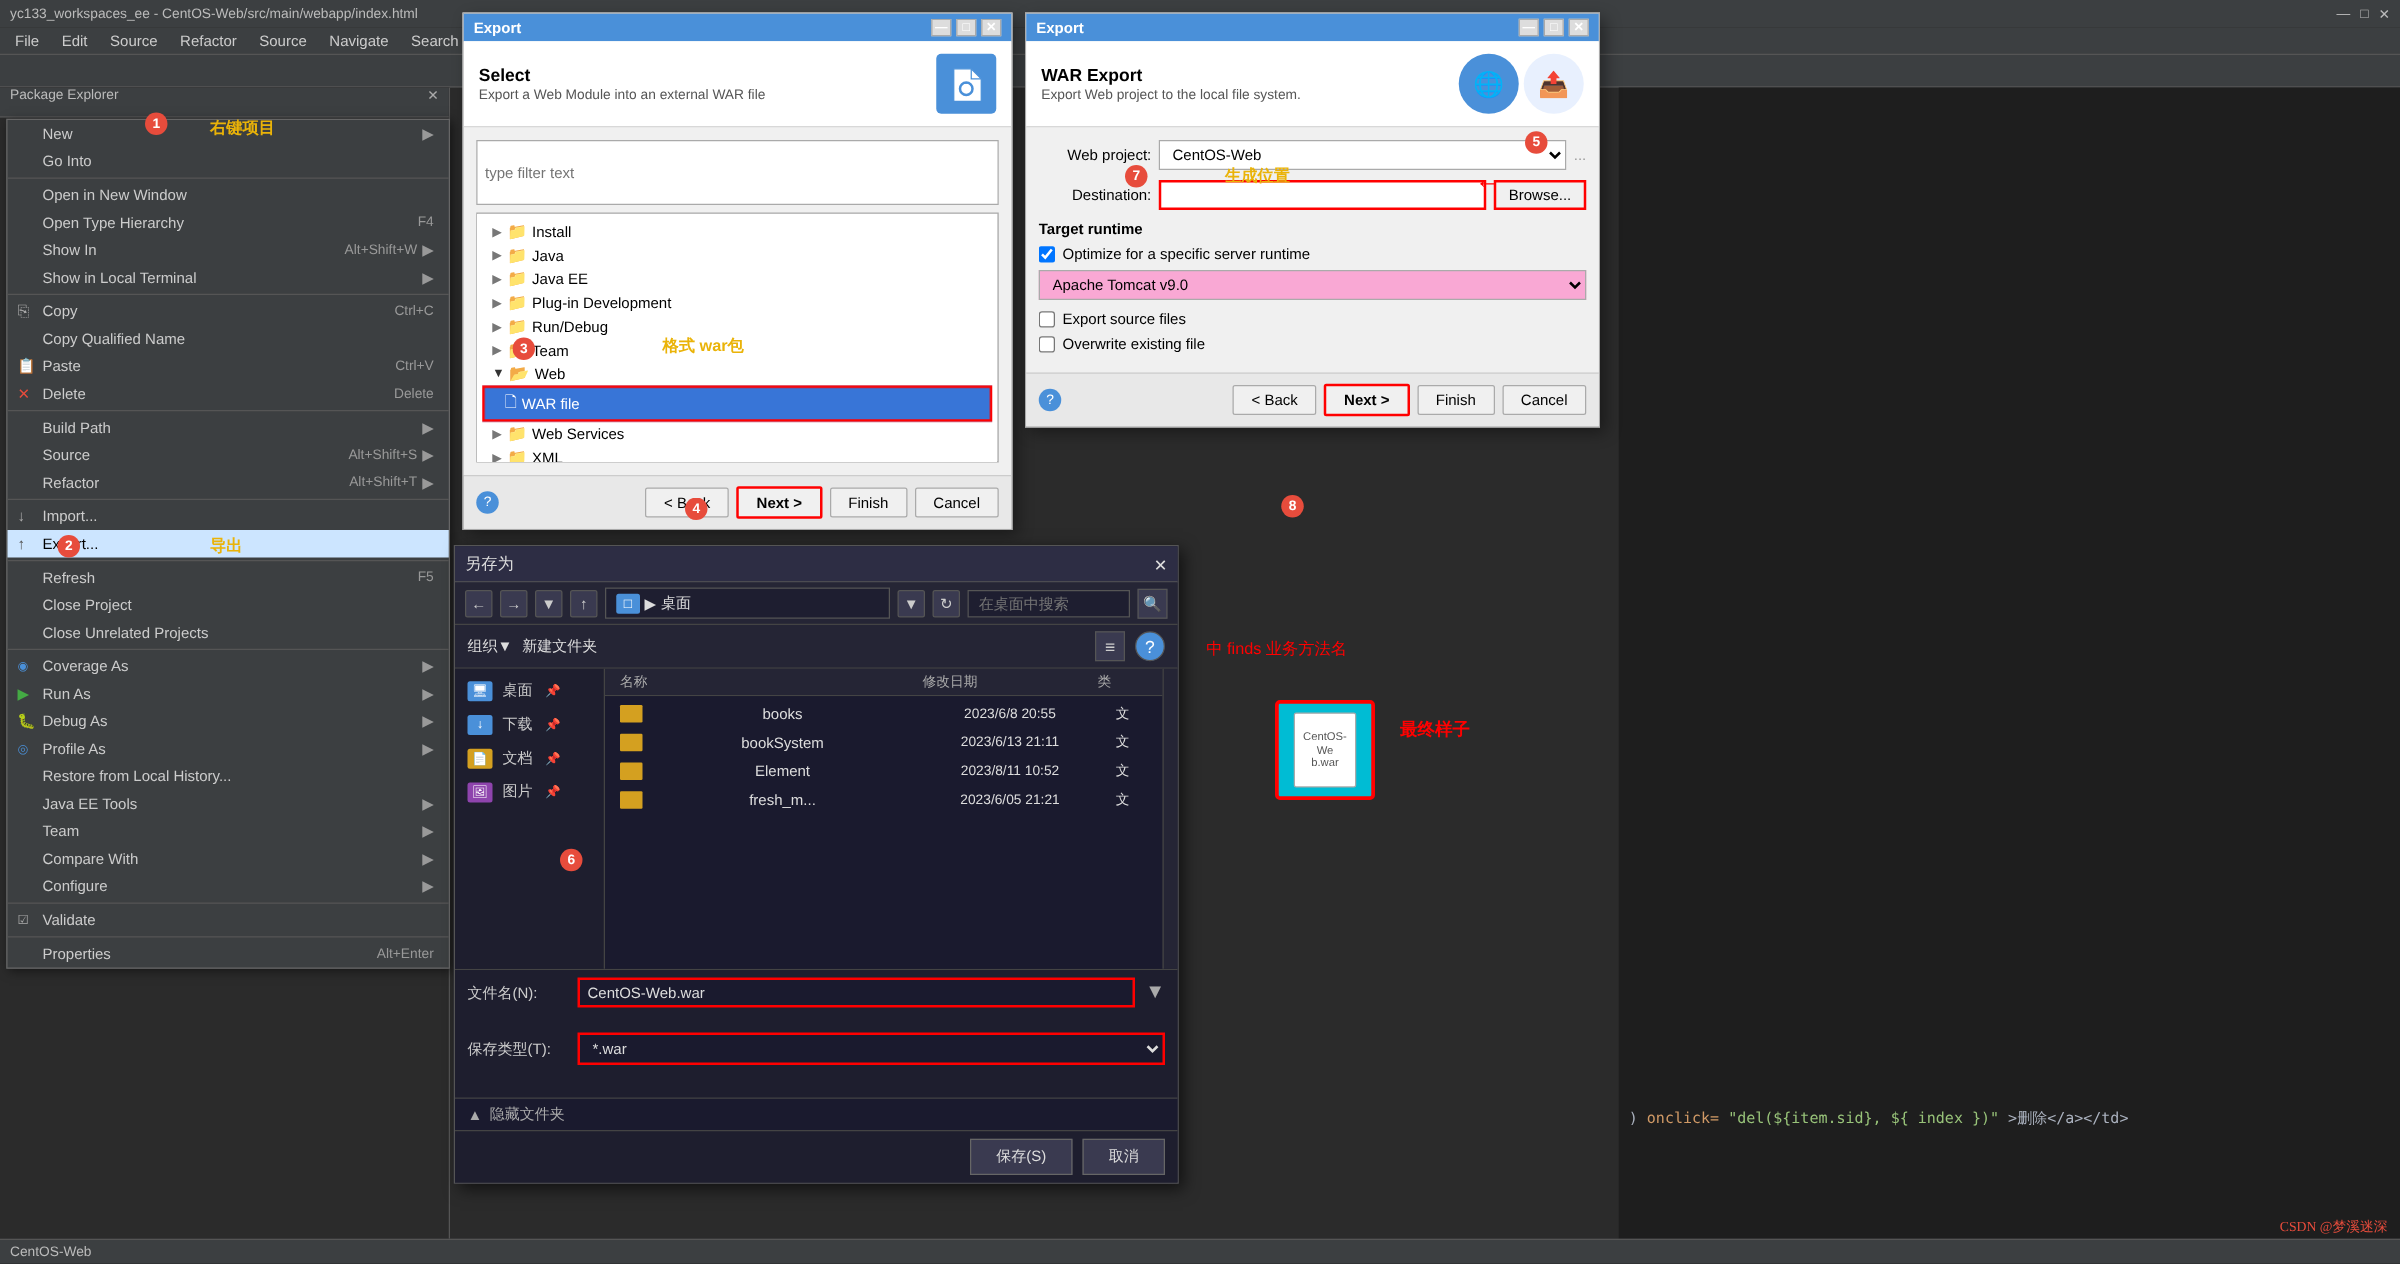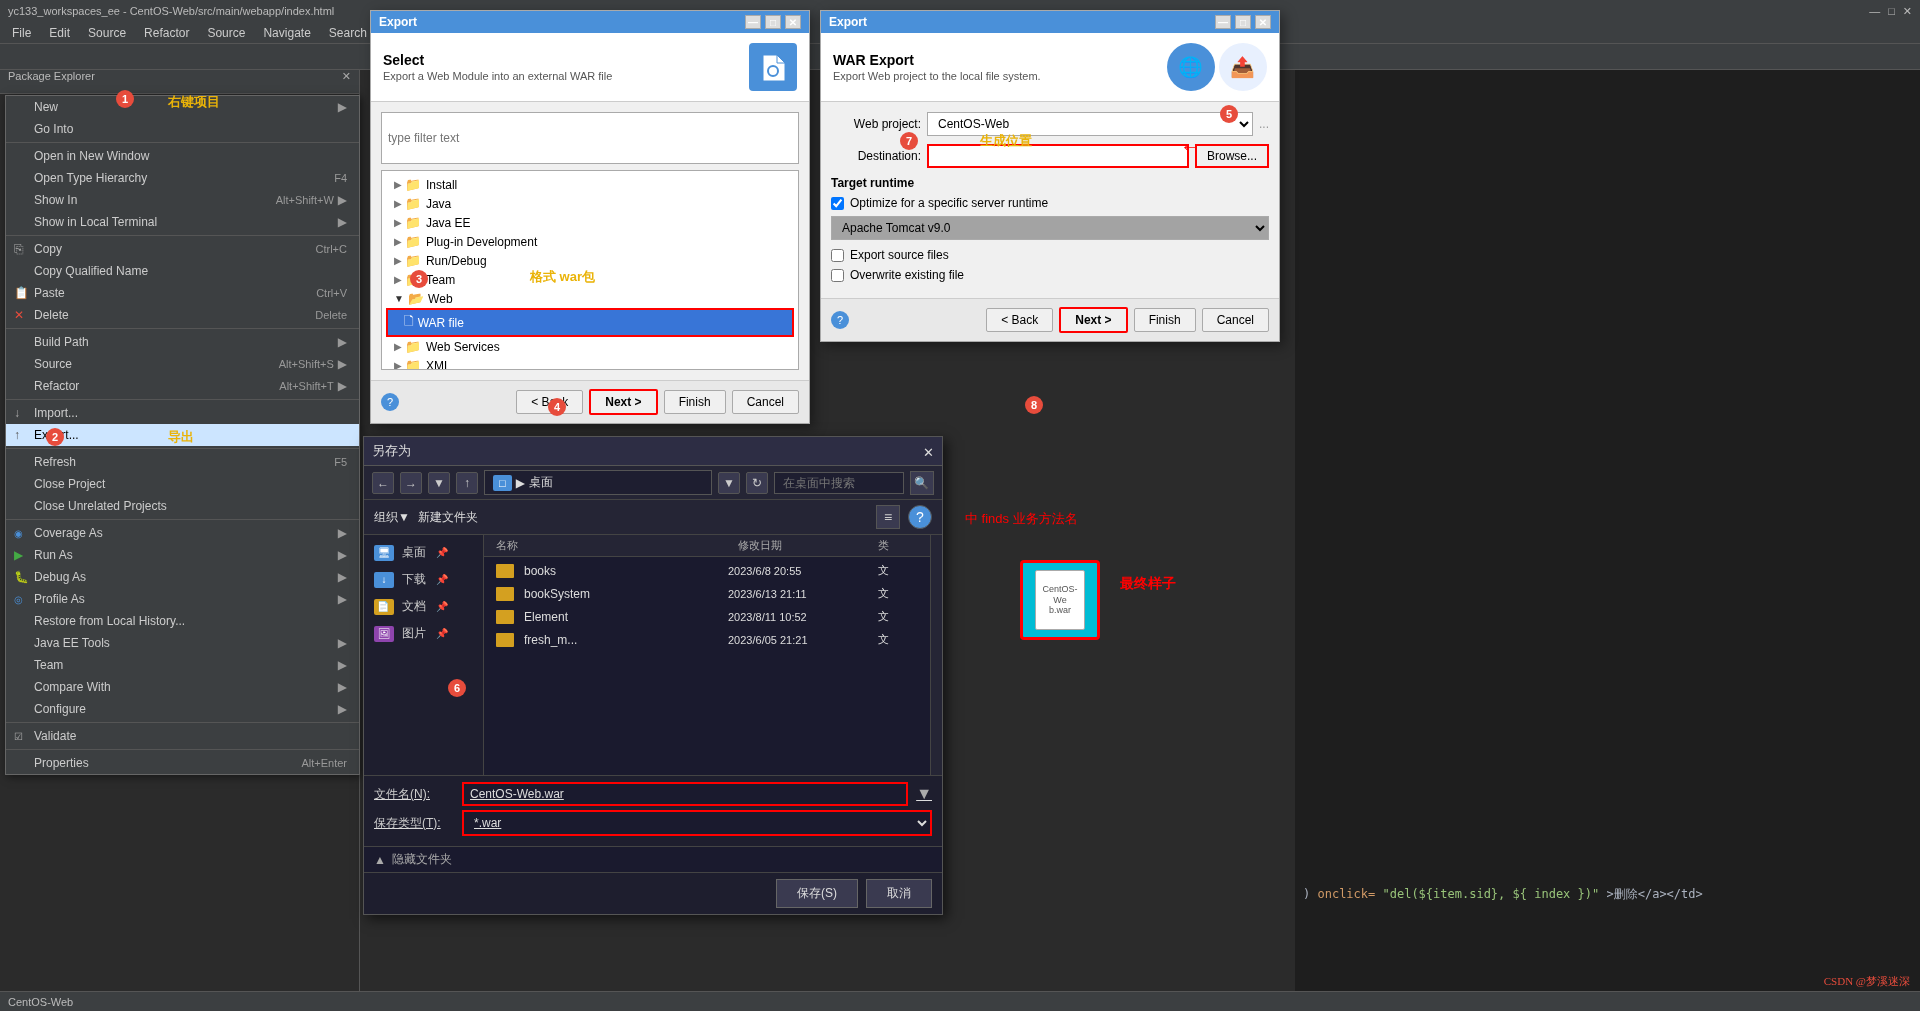--- a/index.html
+++ b/index.html
@@ -303,21 +303,21 @@
       align-items: center;
       gap: 6px;
       margin-bottom: 6px;
       font-size: 12px;
     }
     .runtime-select {
       width: 100%;
       border: 1px solid #aaa;
       padding: 3px 6px;
       font-size: 12px;
-      background: #a3a3a3;
+      background: #f9a8d4;
       margin-bottom: 8px;
     }
 
     
     .dialog-save {
       position: absolute;
       top: 436px; left: 363px;
       width: 580px;
       background: #1a1a2e;
       border: 1px solid #555;
@@ -421,23 +421,23 @@
     .save-file-list {
       flex: 1;
       background: #1a1a2e;
       overflow-y: auto;
       padding: 2px 0;
     }
     .save-file-item {
       padding: 4px 12px;
       display: flex;
       align-items: center;
-      gap: 10px;
-      font-size: 12px;
-      cursor: pointer;
+      font-size: 12px;
+      cursor: pointer;
+      text-align: center;
     }
     .save-col-header {
       display: flex;
       background: #252535;
       border-bottom: 1px solid #444;
       padding: 3px 12px;
       font-size: 11px;
       color: #aaa;
     }
     .save-col-name { flex: 1; }
@@ -461,22 +461,21 @@
 
     .save-bottom {
       background: #1e1e2e;
       border-top: 1px solid #444;
       padding: 6px 10px;
     }
     .save-field-row {
       display: flex;
       align-items: center;
       gap: 8px;
-      margin-bottom: 4px;
-      text-decoration: underline;
+      margin-bottom: 20px;
     }
     .save-field-label {
       min-width: 80px;
       font-size: 12px;
       color: #ccc;
     }
     .save-field-input {
       flex: 1;
       border: 2px solid red;
       background: #1a1a2e;

